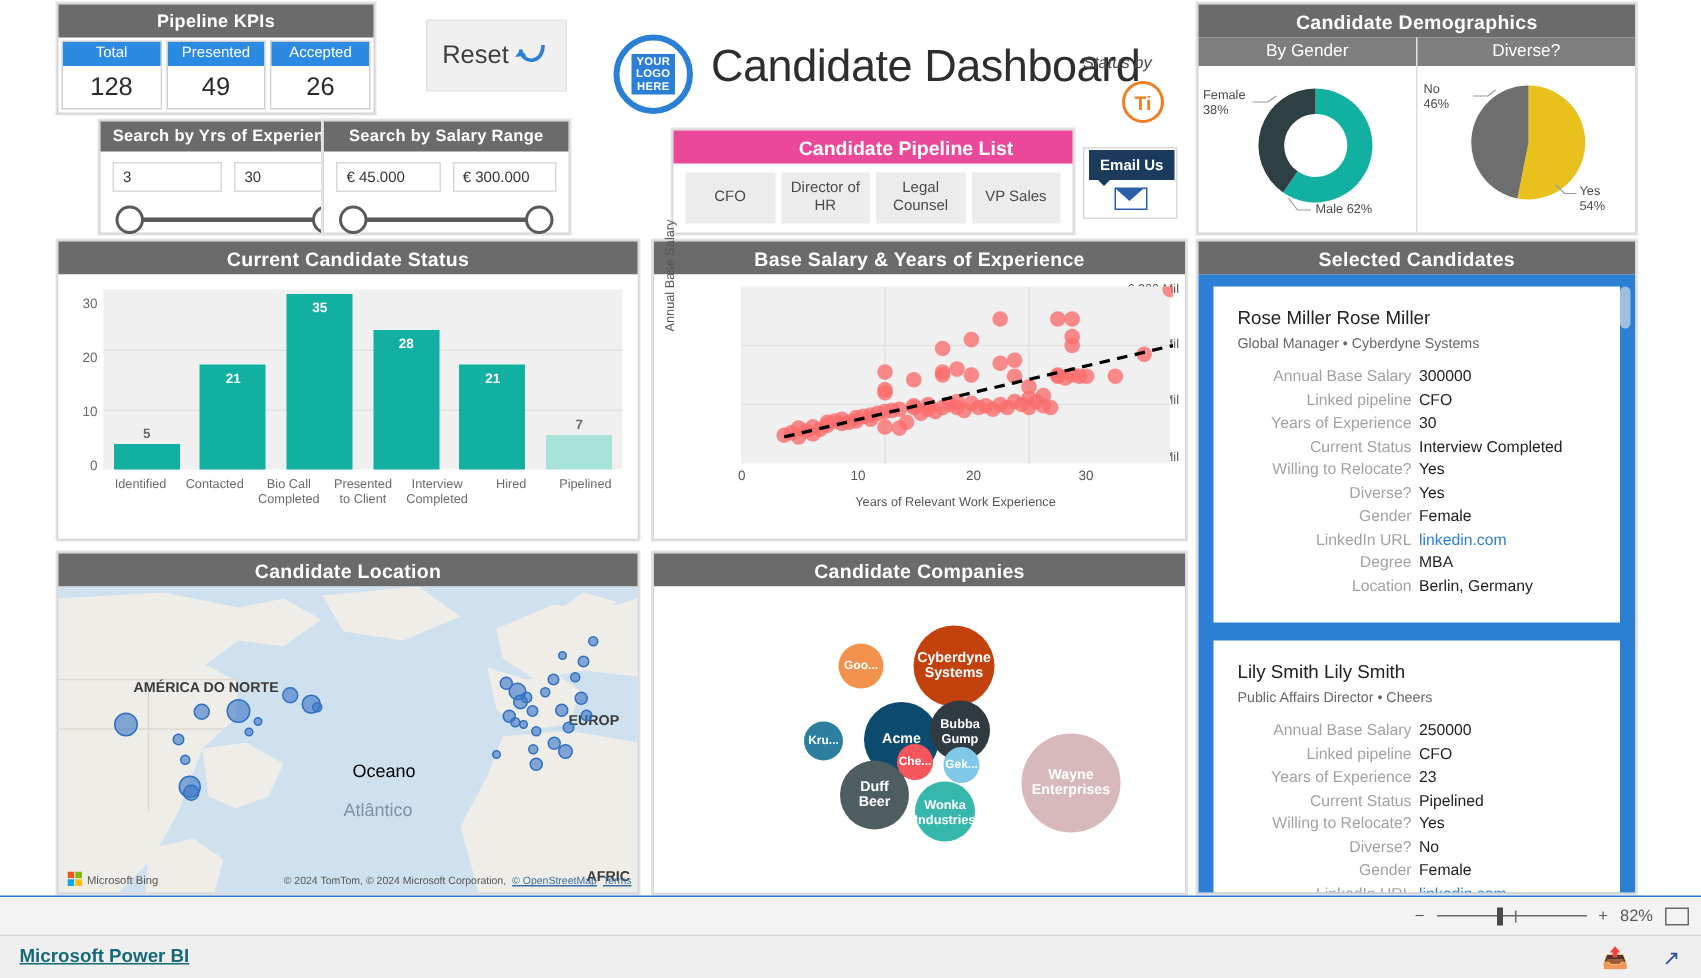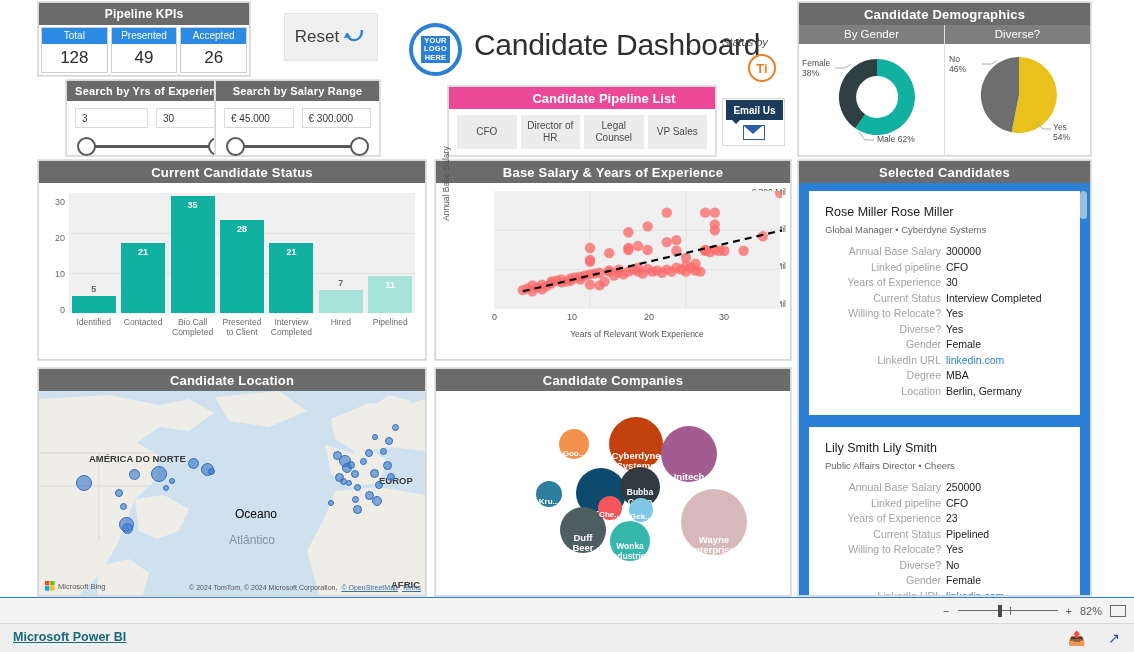--- a/index.html
+++ b/index.html
@@ -88,21 +88,21 @@
   
   #map { left:38px; top:368px; width:388px; height:228px; border:1px solid #d6d6d6; }
   #map .panel-hdr { height:22px; }
   .map-body { position:relative; height:204px; background:#cfe0ef; overflow:hidden; }
   .map-cap { position:absolute; font-size:8px; color:#6d7b86; }
   .mdot { position:absolute; border-radius:50%; background:rgba(60,120,200,.62); border:1px solid #2f6fc0; }
   
   #comp { left:435px; top:368px; width:356px; height:228px; border:1px solid #d6d6d6; }
   #comp .panel-hdr { height:22px; }
   .comp-body { position:relative; height:204px; background:#fff; }
-  .bub { position:absolute; border-radius:50%; display:flex; align-items:flex-end; justify-content:center; color:#fff; text-align:center; font-weight:bold; line-height:10px; }
+  .bub { position:absolute; border-radius:50%; display:flex; align-items:center; justify-content:center; color:#fff; text-align:center; font-weight:bold; line-height:10px; }
   
   #sel { left:798px; top:160px; width:293px; height:436px; border:1px solid #d6d6d6; }
   #sel .panel-hdr { height:22px; }
   .sel-body { position:relative; height:412px; background:#2b7fd4; padding:8px 10px; overflow:hidden; }
   .cand { background:#fff; padding:14px 16px 16px; margin-bottom:12px; }
   .cand-name { font-size:12.5px; color:#222; margin-bottom:5px; }
   .cand-sub { font-size:9.5px; color:#666; margin-bottom:9px; }
   .cand-row { display:flex; font-size:10.5px; line-height:15.5px; }
   .cand-k { flex:1; text-align:right; color:#a2a2a2; padding-right:5px; }
   .cand-v { width:118px; color:#222; }
@@ -280,24 +280,20 @@
               <div class="bval" style="bottom: 79.3333px; color: rgb(255, 255, 255);">28</div>
               <div class="bar" style="height: 93.3333px; background: rgb(18, 176, 160);"></div>
             </div>
             <div class="bcol">
               <div class="bval" style="bottom: 56px; color: rgb(255, 255, 255);">21</div>
               <div class="bar" style="height: 70px; background: rgb(18, 176, 160);"></div>
             </div>
             <div class="bcol">
               <div class="bval" style="bottom: 25.3333px; color: rgb(106, 106, 106);">7</div>
               <div class="bar" style="height: 23.3333px; background: rgb(168, 227, 218);"></div>
-            </div>
-            <div class="bcol">
-              <div class="bval" style="bottom: 22.6667px; color: rgb(255, 255, 255);">11</div>
-              <div class="bar" style="height: 36.6667px; background: rgb(168, 227, 218);"></div>
             </div>
           </div>
       </div>
       <div class="xlabels" id="xlabels">
           <div class="xl">Identified</div>
           <div class="xl">Contacted</div>
           <div class="xl">Bio Call<br>Completed</div>
           <div class="xl">Presented<br>to Client</div>
           <div class="xl">Interview<br>Completed</div>
           <div class="xl">Hired</div>
@@ -486,23 +482,20 @@
       </div>
     </div>
   </div>
 
   <div class="panel" id="comp">
     <div class="panel-hdr">Candidate Companies</div>
     <div class="comp-body" id="bubbles">
         <div class="bub" style="left: 173px; top: 26px; width: 54px; height: 54px; background: #c2410c; font-size: 9.5px;">
           <span>Cyberdyne<br>Systems</span>
         </div>
-        <div class="bub" style="left: 225px; top: 35px; width: 56px; height: 56px; background: rgb(163, 92, 143); font-size: 9.5px;">
-          <span>Initech</span>
-        </div>
         <div class="bub" style="left: 245px; top: 98px; width: 66px; height: 66px; background: rgb(216, 185, 187); font-size: 9.5px;">
           <span>Wayne<br>Enterprises</span>
         </div>
         <div class="bub" style="left: 140px; top: 77px; width: 50px; height: 50px; background: #0c4a6e; font-size: 9.5px;">
           <span>Acme</span>
         </div>
         <div class="bub" style="left: 184px; top: 76px; width: 40px; height: 40px; background: rgb(47, 59, 64); font-size: 8.5px;">
           <span>Bubba<br>Gump</span>
         </div>
         <div class="bub" style="left: 124px; top: 116px; width: 46px; height: 46px; background: rgb(78, 93, 95); font-size: 9.5px;">

